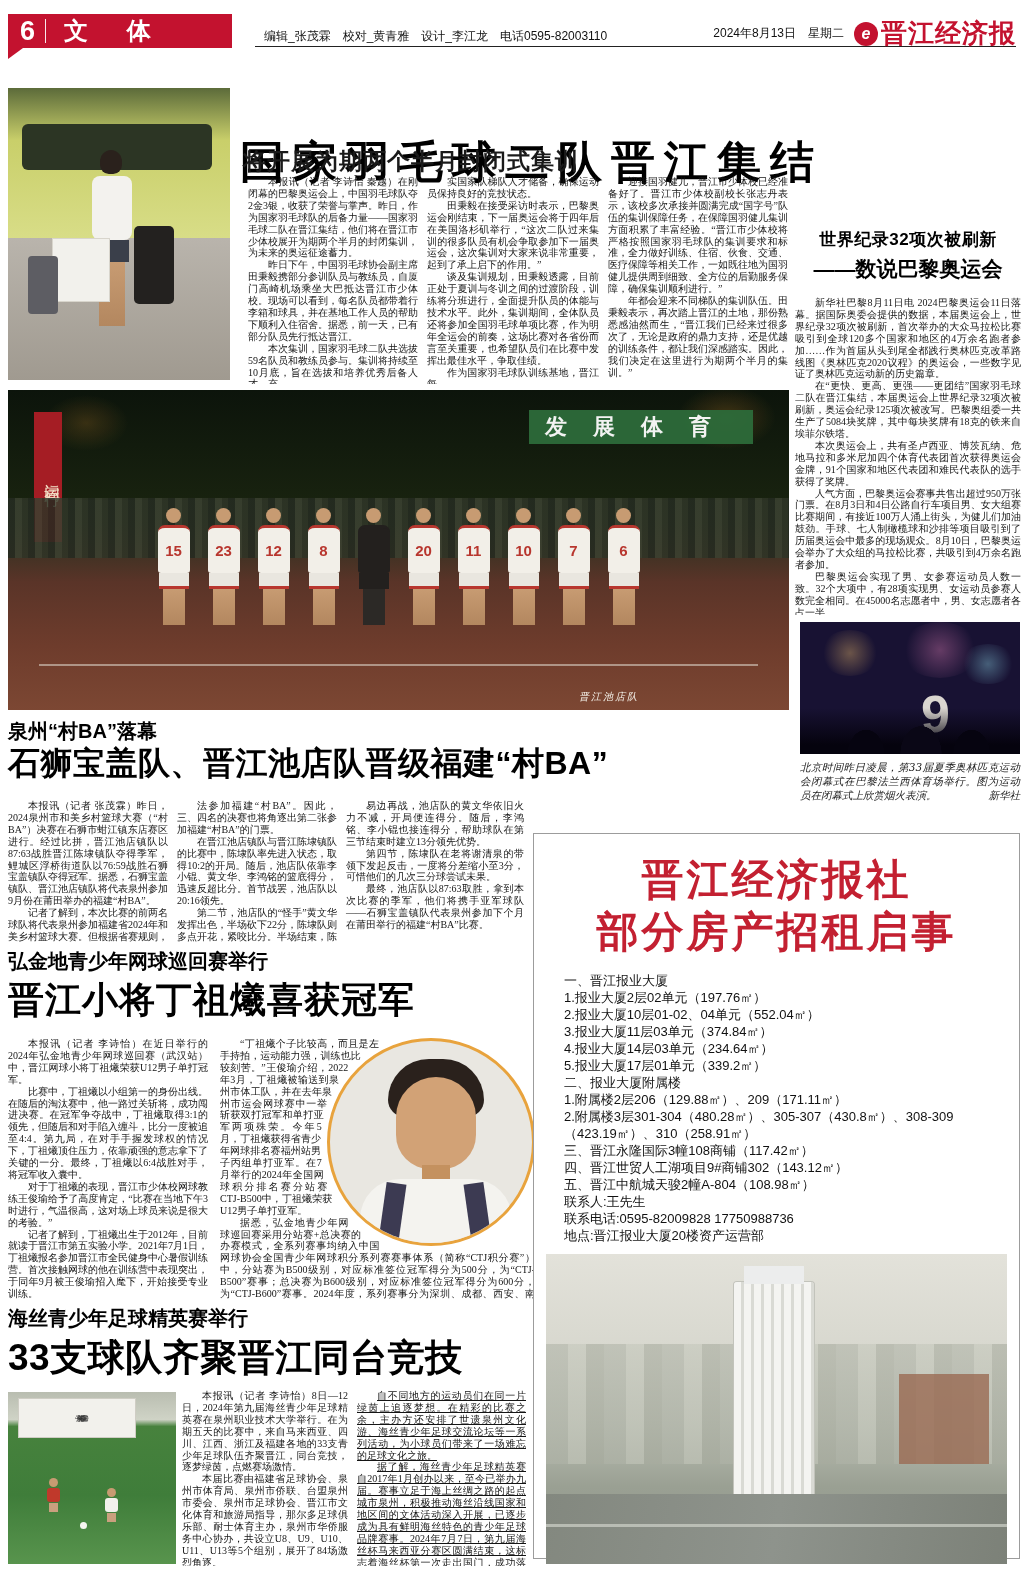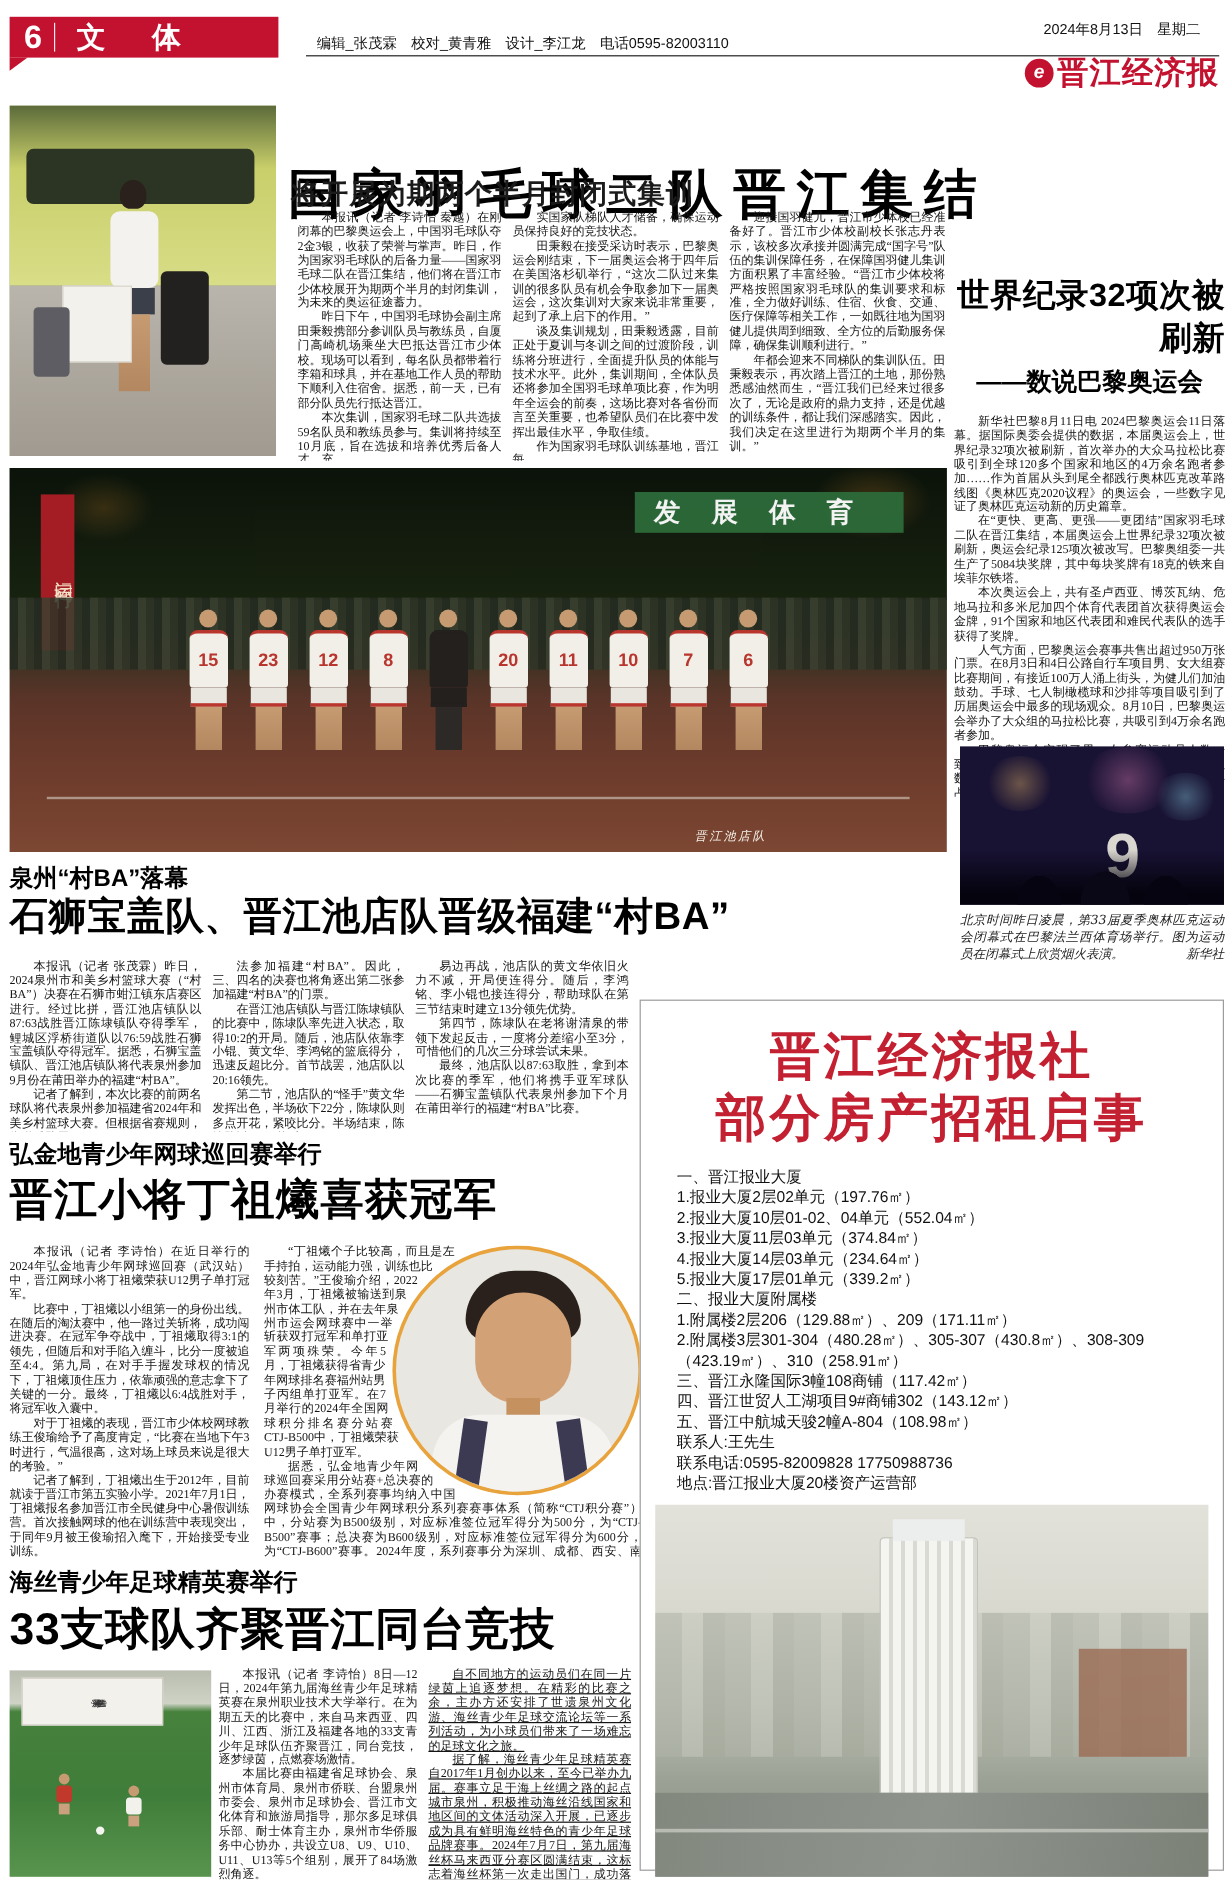--- a/index.html
+++ b/index.html
@@ -18,21 +18,21 @@
   .page-num{ font-size:27px; font-weight:bold; padding:0 10px 0 12px; }
   .tab-divider{ width:1px; height:24px; background:#fff; opacity:.9; }
   .section-name{ font-size:24px; font-weight:bold; letter-spacing:16px; padding-left:18px; }
   .tab-notch{
     position:absolute; left:8px; top:48px; width:0; height:0;
     border-top:11px solid #c3122f; border-right:15px solid transparent;
   }
   .credits{ position:absolute; left:264px; top:28px; font-size:12px;
     font-family:"Liberation Sans", sans-serif; color:#111; }
   .header-rule{ position:absolute; left:255px; top:46px; width:761px; height:1px; background:#222; }
-  .header-right{ position:absolute; right:8px; top:16px; display:flex; align-items:center; gap:10px;flex-direction:column; }
+  .header-right{ position:absolute; right:8px; top:16px; display:flex; align-items:center; gap:10px; }
   .dateline{ font-size:12px; font-family:"Liberation Sans", sans-serif; color:#111; }
   .masthead-logo{ display:flex; align-items:center; gap:3px; }
   .logo-circle{
     width:24px; height:24px; border-radius:50%; background:#c3122f; color:#fff;
     display:flex; align-items:center; justify-content:center;
     font:bold 16px "Liberation Sans", sans-serif; font-style:italic;
   }
   .logo-text{ font:bold 26px "Liberation Sans", sans-serif; color:#c3122f; letter-spacing:1px; }
 
   
@@ -43,21 +43,21 @@
 
   
   .bad-photo{ position:absolute; left:8px; top:88px; width:222px; height:292px; overflow:hidden; background:#9aa36a; }
   .bad-headline{ position:absolute; left:240px; top:92px; width:552px; font-size:44px; letter-spacing:9px; white-space:nowrap;margin-top:41px; }
   .bad-subhead{ position:absolute; left:243px; top:146px; font-family:"Liberation Sans", sans-serif; font-weight:600; font-size:23px; letter-spacing:1px; }
   .bad-cols{ position:absolute; left:248px; top:176px; width:540px; height:208px; display:flex; gap:9px; overflow:hidden; }
   .bad-cols .c1{ width:170px; } .bad-cols .c2{ width:172px; } .bad-cols .c3{ width:180px; }
 
   
   .oly{ position:absolute; left:795px; top:228px; width:226px; }
-  .oly-t1{ font-size:27px; text-align:right; letter-spacing:.5px; }
+  .oly-t1{ font-size:17px; text-align:center; letter-spacing:.5px; }
   .oly-t2{ font-size:21px; text-align:center; margin-top:4px; }
   .oly-body{ margin-top:14px; height:318px; overflow:hidden; }
 
   
   .ph{ position:absolute; overflow:hidden; }
   .fw-photo{ left:800px; top:622px; width:220px; height:132px; background:#181233; }
   .fw-cap{ position:absolute; left:800px; top:760px; width:220px; font-size:10.5px; line-height:14px;
     text-align:justify; font-style:italic; color:#222; font-family:"DejaVu Serif", serif; }
   .fw-credit{ text-align:right; margin-top:-14px; font-style:italic; font-size:10.5px; }
 

